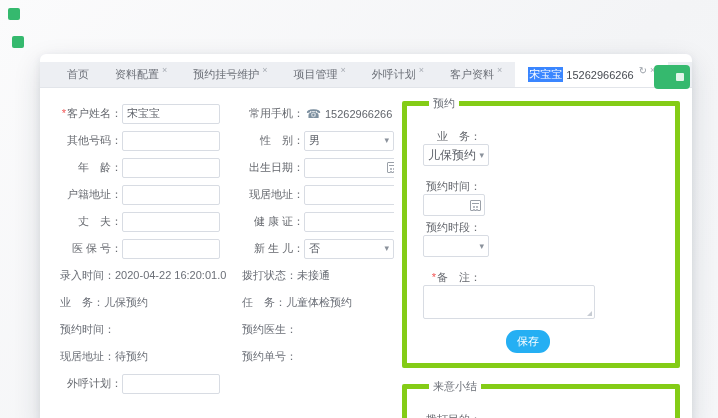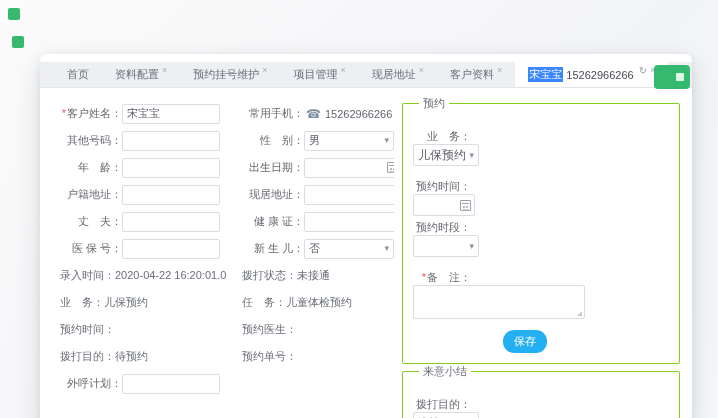--- a/index.html
+++ b/index.html
@@ -50,21 +50,21 @@
   .date-wrap .cal { position:absolute; right:4px; top:4px; }
   .cal { width:11px; height:11px; border:1px solid #9aa0a8; border-radius:1px; position:relative; display:inline-block; }
   .cal::before { content:""; position:absolute; left:1px; right:1px; top:2px; height:1px; background:#9aa0a8; }
   .cal::after { content:""; position:absolute; left:2px; top:5px; width:2px; height:2px; background:#b6bac1;
                 box-shadow:3px 0 0 #b6bac1, 0 3px 0 #b6bac1, 3px 3px 0 #b6bac1; }
   .phone-ic { color:#7d90a0; font-size:12px; margin:0 4px 0 2px; }
   .ro { color:#6b6f77; padding-left:4px; white-space:nowrap; }
 
   
   .panels { flex:1; margin-left:8px; margin-top:-4px; }
-  fieldset { border:1px solid #84cc16; border-radius:2px; padding:14px 12px 10px 10px; }
+  fieldset { border:5px solid #84cc16; border-radius:2px; padding:14px 12px 10px 16px; margin-bottom:11px; }
   legend { font-size:11px; color:#6b6f77; padding:0 4px; margin-left:6px; }
   .f-row { display:flex; align-items:flex-start; margin-bottom:9px; font-size:11px;flex-direction:column; }
   .f-lbl { width:58px; text-align:right; flex:none; color:#66696f; white-space:pre; padding-top:4px; }
   .f-sel { width:66px; height:22px; border:1px solid #d8dce3; border-radius:2px; display:flex;
            align-items:center; padding:0 4px; background:#fff; }
   .f-sel .val { font-size:12px; color:#5a5e66; }
   .f-sel.slot { width:66px; }
   .f-date { width:62px; height:22px; border:1px solid #d8dce3; border-radius:2px; position:relative; background:#fff; }
   .f-date .cal { position:absolute; right:3px; top:5px; }
   .ta { position:relative; width:172px; }
@@ -96,21 +96,21 @@
       </div>
       <div class="tab">
         <span>预约挂号维护</span>
         <span class="x">×</span>
       </div>
       <div class="tab">
         <span>项目管理</span>
         <span class="x">×</span>
       </div>
       <div class="tab">
-        <span>现居地址</span>
+        <span>外呼计划</span>
         <span class="x">×</span>
       </div>
       <div class="tab">
         <span>客户资料</span>
         <span class="x">×</span>
       </div>
       <div class="tab active">
         <span class="hl">宋宝宝</span>
         <span>15262966266</span>
         <span class="rf">↻</span>
@@ -205,21 +205,21 @@
         </div>
 
         <div class="cell">
           <span class="ro">预约时间：</span>
         </div>
         <div class="cell">
           <span class="ro">预约医生：</span>
         </div>
 
         <div class="cell">
-          <span class="ro">拨打目的：待预约</span>
+          <span class="ro">现居地址：待预约</span>
         </div>
         <div class="cell">
           <span class="ro">预约单号：</span>
         </div>
 
         <div class="cell">
           <span class="lbl">外呼计划：</span>
           <input class="inp" style="">
         </div>
       </div>

